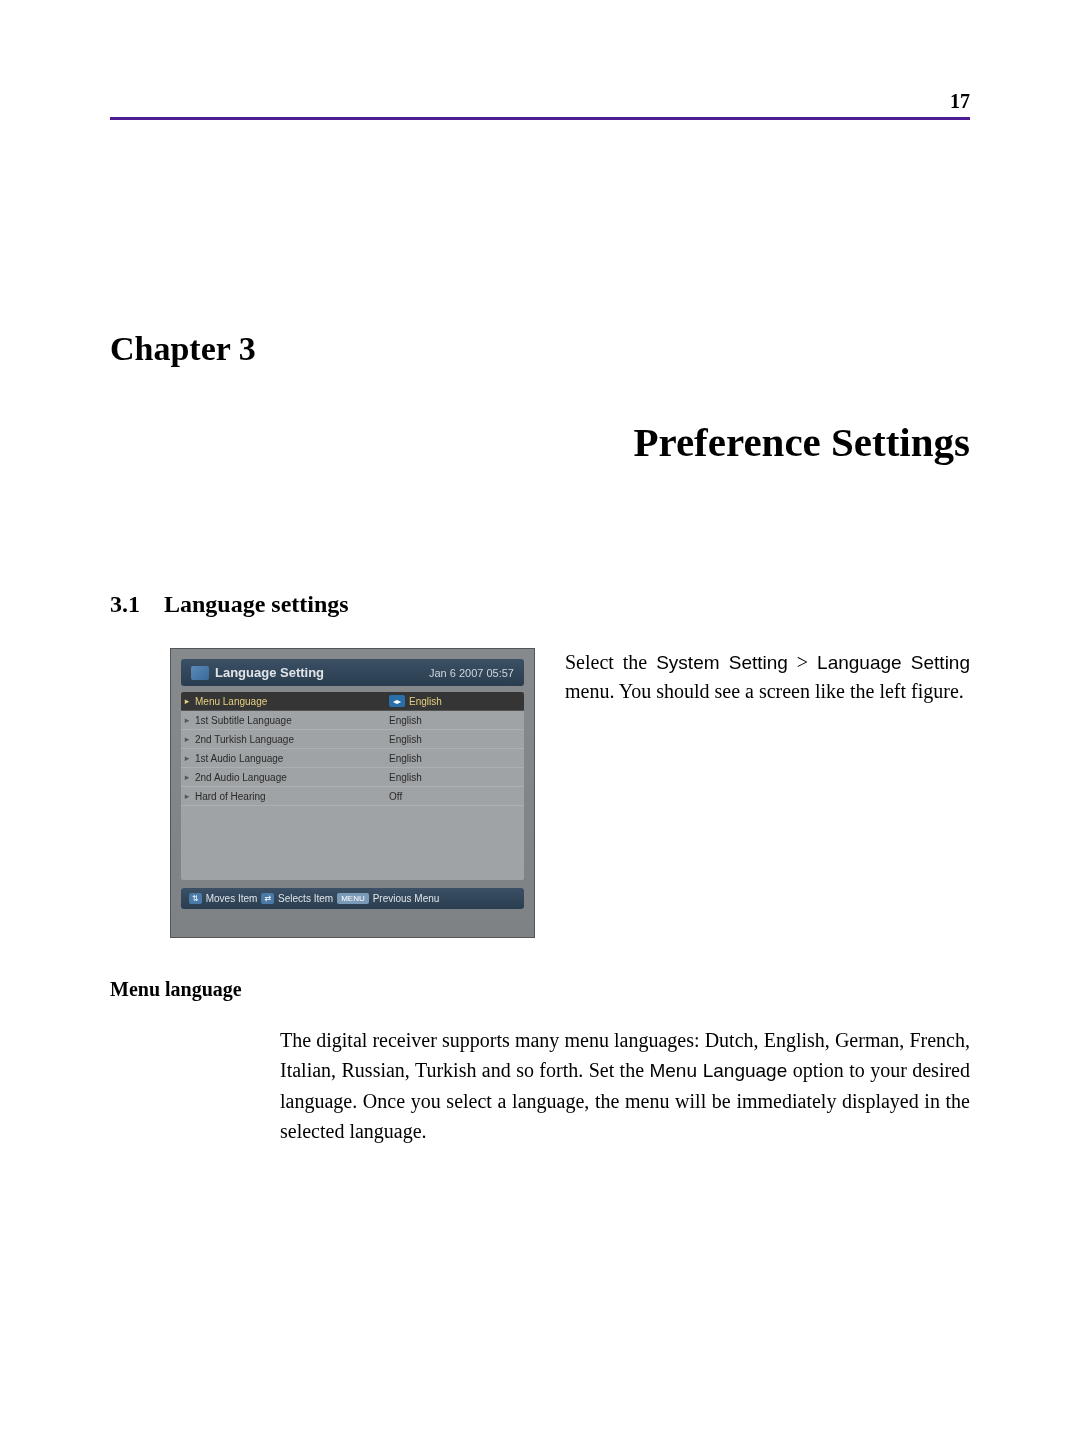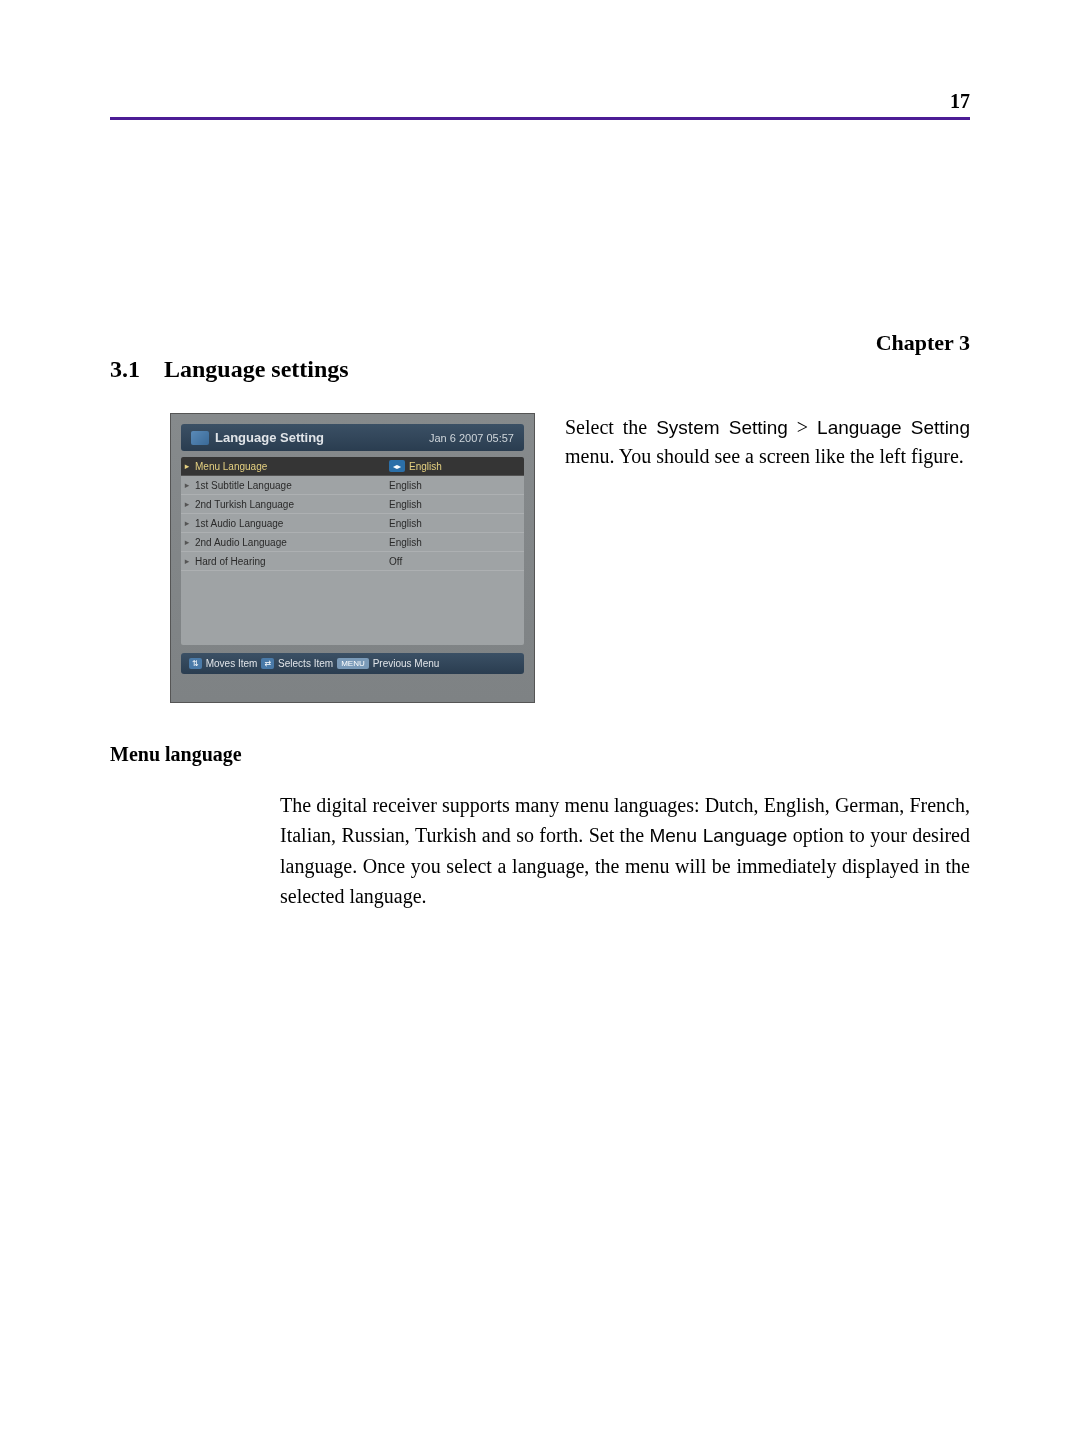--- a/index.html
+++ b/index.html
@@ -21,24 +21,24 @@
       border-bottom: 3px solid #4c1d95;
       padding-bottom: 4px;
       margin-bottom: 4px;
     }
     .page-number {
       text-align: right;
       font-weight: bold;
       font-size: 20px;
     }
     .chapter-label {
-      text-align: right;
-      font-size: 22px;
+      font-size: 34px;
       font-weight: bold;
       margin-top: 210px;
+      margin-bottom: 50px;
     }
     .chapter-title {
       text-align: right;
       font-size: 41px;
       font-weight: bold;
       margin-bottom: 125px;
     }
     .section-heading {
       font-size: 24px;
       font-weight: bold;
@@ -201,20 +201,21 @@
   </style>
 </head>
 <body>
 
 <div class="page">
   <div class="header-line">
     <div class="page-number">17</div>
   </div>
 
   <div class="chapter-label">Chapter 3</div>
+  <div class="chapter-title">Preference Settings</div>
 
   <div class="section-heading">
     <span>3.1</span>
     &nbsp;&nbsp;
     <span>Language settings</span>
   </div>
 
   <div class="two-col">
     <div class="figure-col">
       <div class="screenshot">

